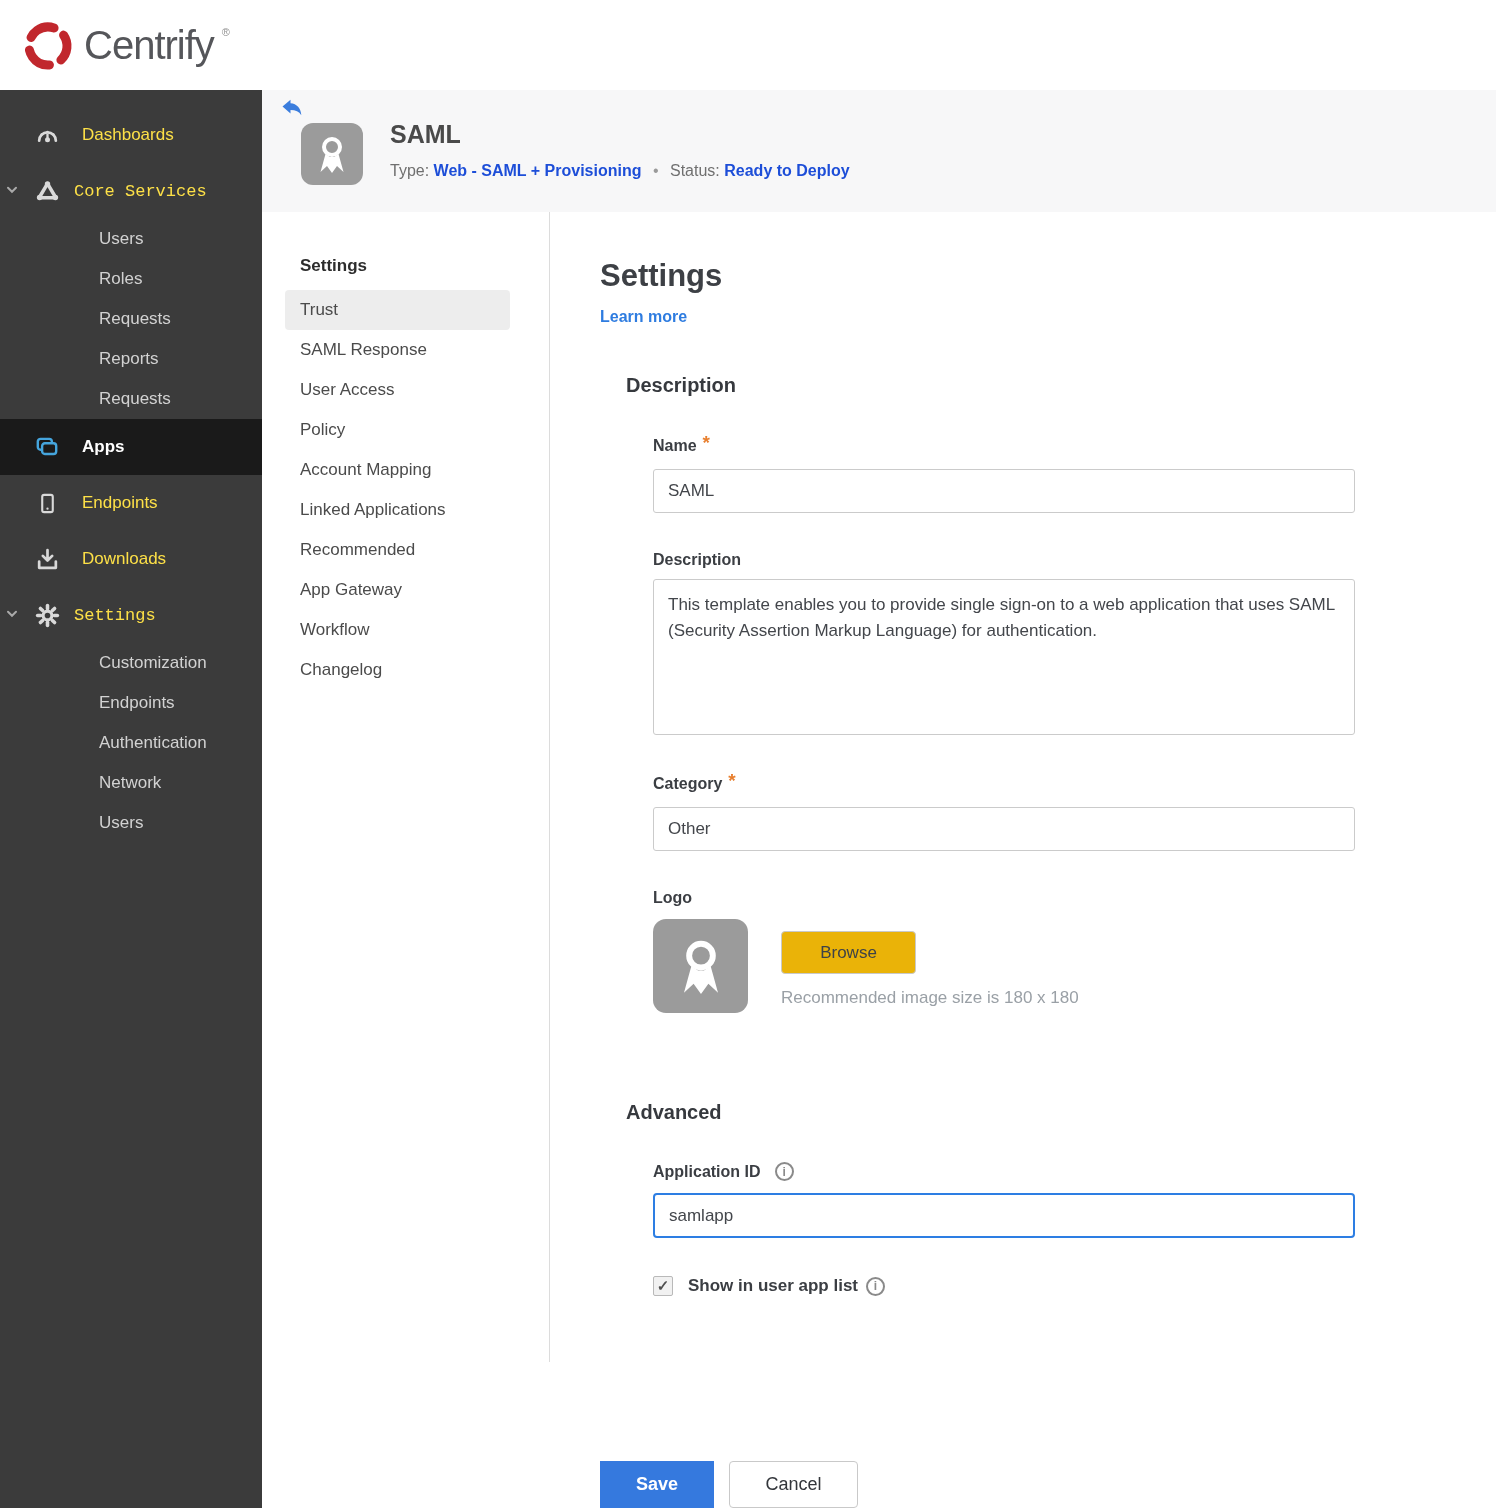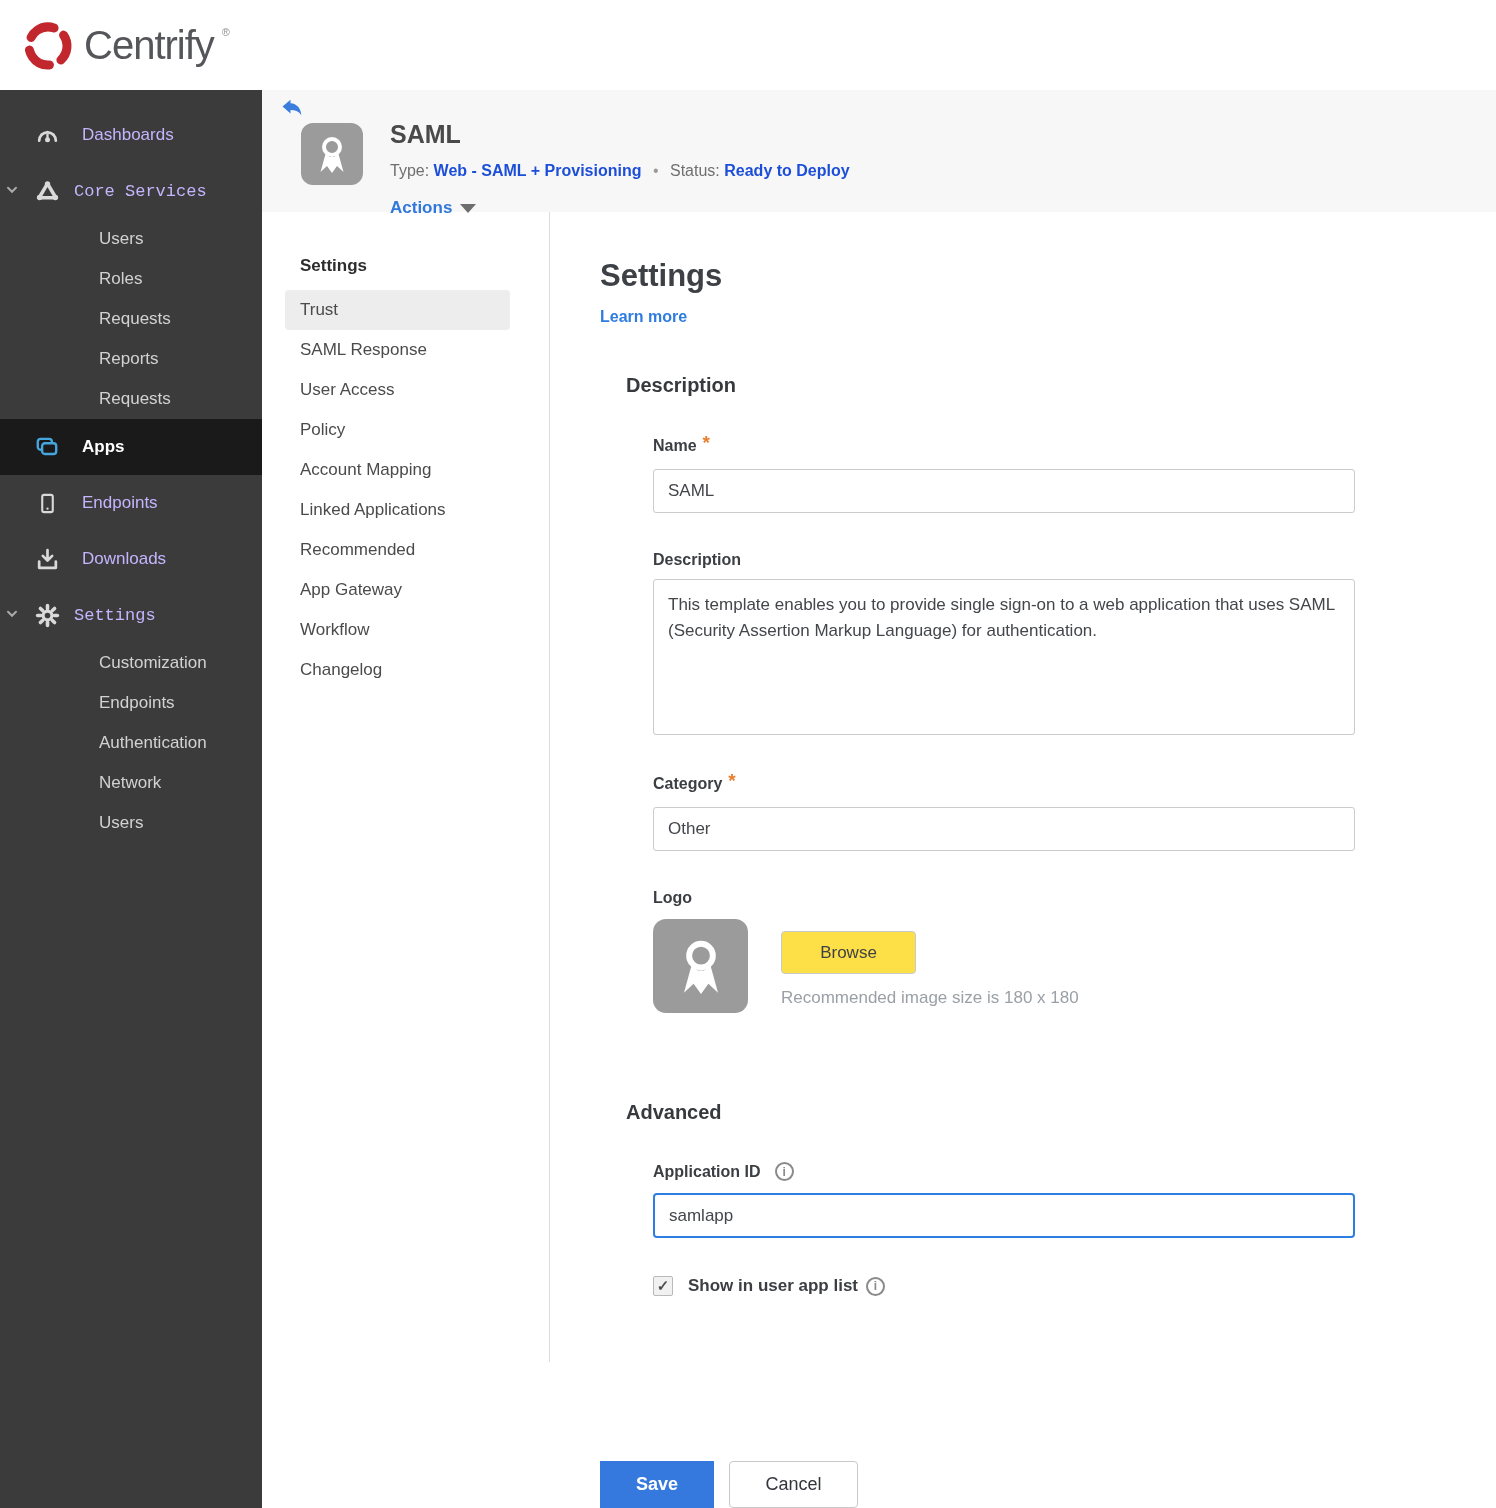--- a/index.html
+++ b/index.html
@@ -10,21 +10,21 @@
   .topbar { height:90px; display:flex; align-items:center; padding-left:20px; background:#fff; }
   .brand { display:flex; align-items:flex-start; gap:8px; }
   .brand-text { font-size:40px; color:#55565a; letter-spacing:-1px; line-height:58px; }
   .brand-tm { font-size:11px; color:#909090; margin-top:10px; }
 
   
   .shell { display:flex; width:100%; height:1418px; }
 
   
   .sidebar { width:262px; background:#3b3b3b; padding-top:17px; flex:none; }
-  .nav-item { position:relative; height:56px; display:flex; align-items:center; color:#c4b5fd;
+  .nav-item { position:relative; height:56px; display:flex; align-items:center; color:#fde047;
               font-size:17px; cursor:pointer; }
   .nav-item .nav-icon { position:absolute; left:34px; width:26px; height:26px; display:flex;
                         align-items:center; justify-content:center; }
   .nav-item .nav-label { margin-left:82px; }
   .nav-item .nav-label.shifted { margin-left:74px;font-family:Liberation Mono, monospace; }
   .caret { position:absolute; left:4px; top:50%; transform:translateY(-58%); width:16px; height:16px; }
   .nav-sub { height:40px; display:flex; align-items:center; padding-left:99px; color:#d2d2d2;
              font-size:17px; cursor:pointer; }
   .nav-item.active { background:#1a1a1a; color:#ffffff; font-weight:bold; }
 
@@ -68,21 +68,21 @@
                 font-size:17px; color:#43464b; padding:0 14px; font-family:"Liberation Sans",sans-serif;
                 background:#fff; display:block; }
   .text-input.focused { border:2px solid #2d7ee3; border-radius:4px; height:45px; }
   textarea.text-area { margin-top:10px; width:702px; height:156px; border:1px solid #cbcbcb; border-radius:3px;
                        font-size:17px; color:#43464b; padding:12px 14px; line-height:26px; resize:none;
                        font-family:"Liberation Sans",sans-serif; display:block; }
   .logo-row { margin-top:12px; display:flex; }
   .logo-tile { width:95px; height:94px; background:#9b9b9b; border-radius:13px; flex:none;
                display:flex; align-items:center; justify-content:center; }
   .logo-right { margin-left:33px; }
-  .browse-btn { margin-top:12px; width:135px; height:43px; background:#fde047; border:1px solid #c9c9c9;
+  .browse-btn { margin-top:12px; width:135px; height:43px; background:#eab308; border:1px solid #c9c9c9;
                 border-radius:4px; font-size:17px; color:#3e4247; cursor:pointer;
                 font-family:"Liberation Sans",sans-serif; }
   .logo-hint { margin-top:14px; font-size:17px; color:#9aa0a6; }
   .info-icon { width:19px; height:19px; border:2px solid #8a8a8a; border-radius:50%; color:#8a8a8a;
                font-size:12px; font-weight:bold; display:inline-flex; align-items:center;
                justify-content:center; margin-left:8px; cursor:pointer; font-style:normal; }
   .checkbox-row { margin-top:38px; display:flex; align-items:center; }
   .checkbox { width:20px; height:20px; background:#f1f1f1; border:1px solid #b9b9b9; border-radius:2px;
               display:flex; align-items:center; justify-content:center; cursor:pointer;
               color:#4f4f4f; font-size:15px; font-weight:bold; }
@@ -241,24 +241,20 @@
       </div>
       <div class="head-block">
         <div class="app-title">SAML</div>
         <div class="app-meta">
           <span>Type:</span>
           <b>Web - SAML + Provisioning</b>
           <span class="meta-dot">•</span>
           <span>Status:</span>
           <b class="status-val">Ready to Deploy</b>
         </div>
-        <div class="actions-row">
-          <span class="actions-label">Actions</span>
-          <span class="actions-caret"></span>
-        </div>
       </div>
     </div>
 
     <div class="content">
 
       <nav class="subnav">
         <div class="subnav-title">Settings</div>
         <div class="subnav-item active">
             <span>Trust</span>
           </div>

